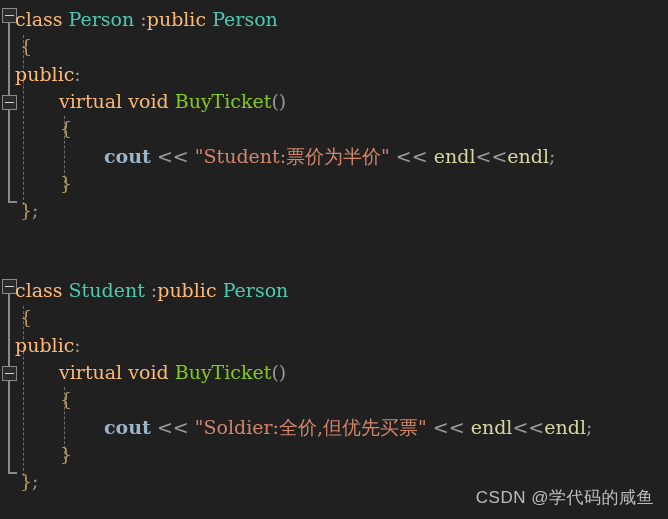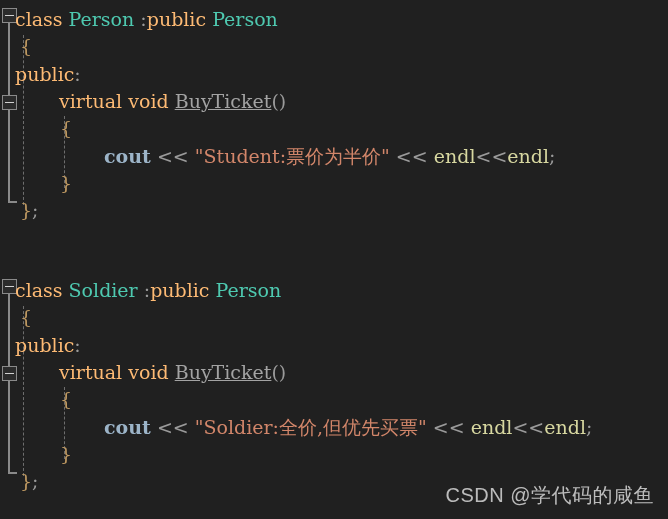--- a/index.html
+++ b/index.html
@@ -31,21 +31,21 @@
     line-height: 27px;
     white-space: pre;
     font-size: 19px;
     font-family: "DejaVu Serif", "Liberation Serif", serif;
     letter-spacing: 0px;
   }
 
   
   .kw      { color: #fdba74; margin-top: 16px; }   
   .type    { color: #4ec9b0; }   
-  .fn      { color: #a3a3a3; text-decoration: underline; }   
+  .fn      { color: #84cc16; }   
   .ident   { color: #9cb4c8; font-weight: bold; }   
   .str     { color: #d2866a; }   
   .macro   { color: #d7d7a0; margin-top: 33px; }   
   .punc    { color: #9a9a9a; }   
   .brace   { color: #c09a62; }   
 
   
   .fold-box {
     position: absolute;
     width: 15px;
@@ -81,21 +81,21 @@
     width: 0;
     border-left: 1px dashed #6e6e6e;
   }
 
   
   .watermark {
     position: absolute;
     right: 14px;
     bottom: 10px;
     color: #c9c9c9;
-    font-size: 20px;
+    font-size: 17px;
     font-family: "Liberation Sans", "DejaVu Sans", sans-serif;
     letter-spacing: 0.5px;
     opacity: 0.92;
     white-space: pre;
   }
 </style>
 </head>
 <body>
 
 <div id="editor">
@@ -129,21 +129,21 @@
 
     <div class="fold-box" style="left:2px; top:279px;"></div>
     <div class="fold-line" style="left:8px; top:294px; height:180px;"></div>
     <div class="fold-line-end" style="left:8px; top:472px; width:9px;"></div>
 
     <div class="fold-box" style="left:2px; top:366px;"></div>
 
     <div class="guide" style="left:23px; top:306px; height:170px;"></div>
     <div class="guide" style="left:64px; top:387px; height:72px;"></div>
 
-    <div class="line" style="top:277px; left:15px;"><span class="kw">class</span><span> </span><span class="type">Soldier</span><span> </span><span class="punc">:</span><span class="kw">public</span><span> </span><span class="type">Person</span></div>
+    <div class="line" style="top:277px; left:15px;"><span class="kw">class</span><span> </span><span class="type">Student</span><span> </span><span class="punc">:</span><span class="kw">public</span><span> </span><span class="type">Person</span></div>
 
     <div class="line" style="top:304px; left:20px;"><span class="brace">{</span></div>
 
     <div class="line" style="top:332px; left:15px;"><span class="kw">public</span><span class="punc">:</span></div>
 
     <div class="line" style="top:359px; left:59px;"><span class="kw">virtual</span><span> </span><span class="kw">void</span><span> </span><span class="fn">BuyTicket</span><span class="punc">()</span></div>
 
     <div class="line" style="top:386px; left:60px;"><span class="brace">{</span></div>
 
     <div class="line" style="top:414px; left:104px;"><span class="ident">cout</span><span class="punc"> &lt;&lt; </span><span class="str">"Soldier:全价,但优先买票"</span><span class="punc"> &lt;&lt; </span><span class="macro">endl</span><span class="punc">&lt;&lt;</span><span class="macro">endl</span><span class="punc">;</span></div>

